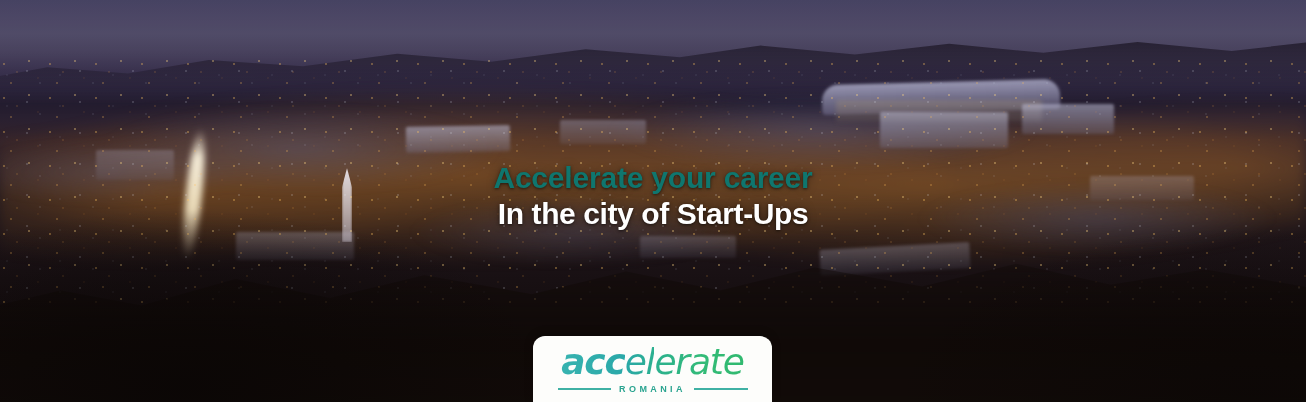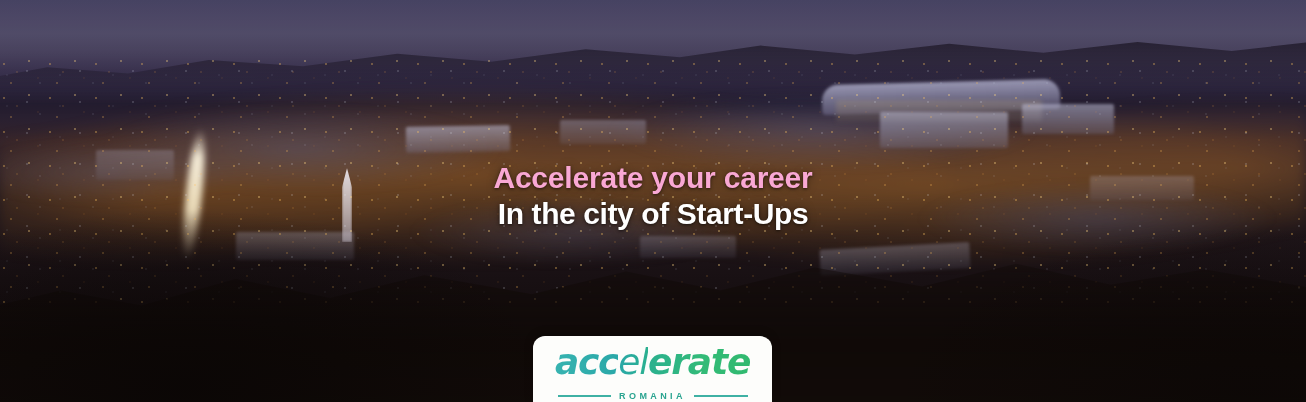--- a/index.html
+++ b/index.html
@@ -211,21 +211,21 @@
   .headline {
     position: absolute;
     left: 0; right: 0;
     top: 160px;
     text-align: center;
     z-index: 5;
     user-select: none;
   }
   .headline .line1 {
     display: block;
-    color: #f9a8d4;
+    color: #0f766e;
     font-size: 30px;
     font-weight: bold;
     letter-spacing: -0.2px;
     line-height: 36px;
     text-shadow: 0 1px 3px rgba(0,0,0,0.55), 0 0 10px rgba(0,0,0,0.35);
   }
   .headline .line2 {
     display: block;
     color: #ffffff;
     font-size: 30px;
@@ -272,32 +272,32 @@
   }
   .wordmark .mid {
     font-weight: normal;
     background: linear-gradient(90deg, #2aa8a8 0%, #2bb08f 100%);
     -webkit-background-clip: text;
     background-clip: text;
     -webkit-text-fill-color: transparent;
     color: #2aa8a8;
   }
   .wordmark .bold {
-    font-weight: bold;
+    font-weight: normal;
     background: linear-gradient(90deg, #2bb08f 0%, #33bb77 55%, #31b96f 100%);
     -webkit-background-clip: text;
     background-clip: text;
     -webkit-text-fill-color: transparent;
     color: #31b96f;
   }
   .sub {
     display: flex;
     align-items: center;
     gap: 8px;
-    margin-top: 10px;
+    margin-top: 3px;
     width: 190px;
   }
   .sub .rule {
     flex: 1;
     height: 1.5px;
     background: #2aa89a;
     opacity: 0.9;
   }
   .sub .sub-text {
     font-size: 9px;

